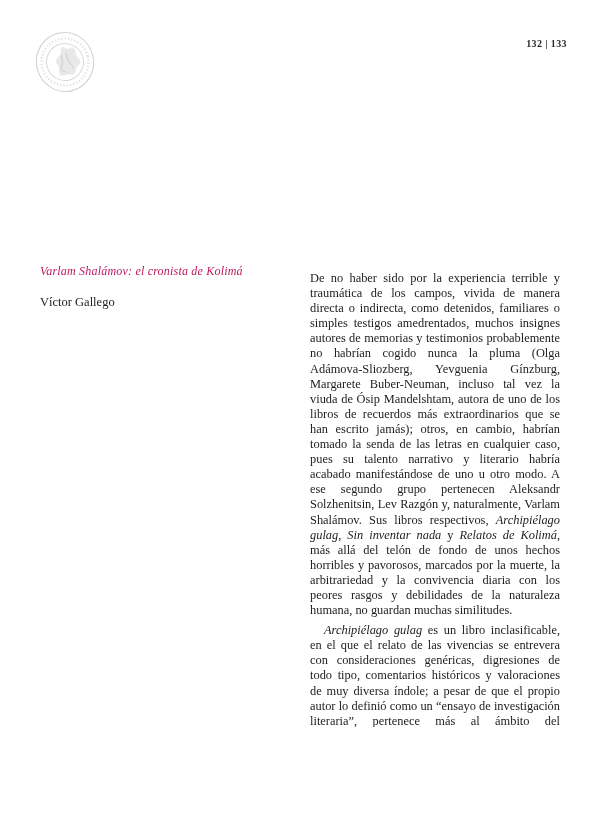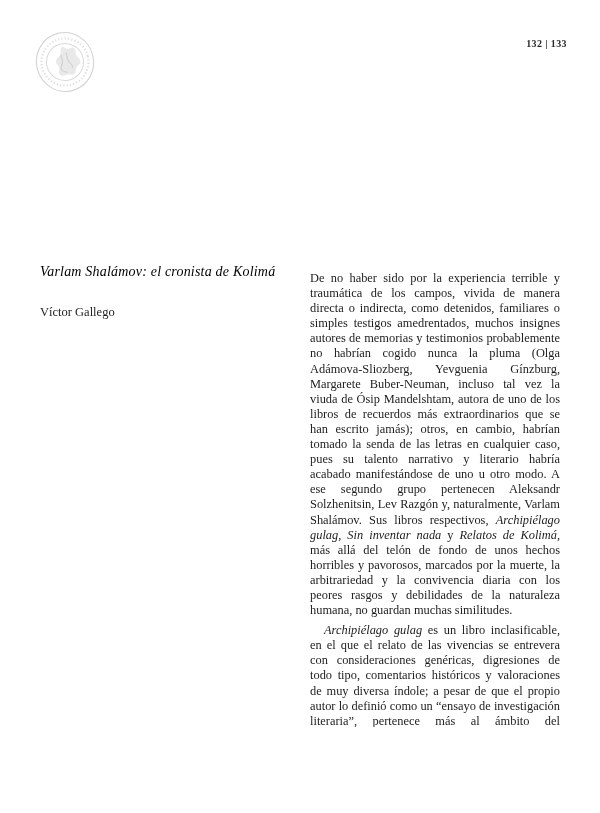--- a/index.html
+++ b/index.html
@@ -34,30 +34,30 @@
     color: #2a2a2a;
   }
   .left-col {
     position: absolute;
     left: 40px;
     top: 262px;
     width: 250px;
   }
   .article-title {
     margin: 0;
-    font-size: 14px;
+    font-size: 12px;
     font-weight: normal;
     font-style: italic;
     line-height: 19px;
     letter-spacing: 0.2px;
-    color: #000000;
+    color: #be185d;
     white-space: nowrap;
   }
   .article-author {
-    margin-top: 24px;
+    margin-top: 14px;
     font-size: 12.5px;
     line-height: 15px;
     color: #1d1d1d;
   }
   .right-col {
     position: absolute;
     left: 305px;
     top: 266px;
     width: 260px;
     font-size: 12.4px;

